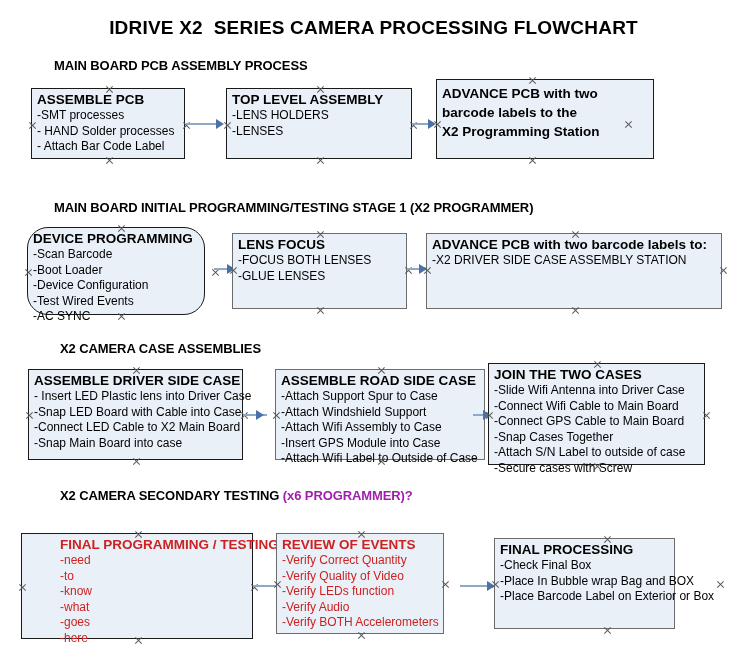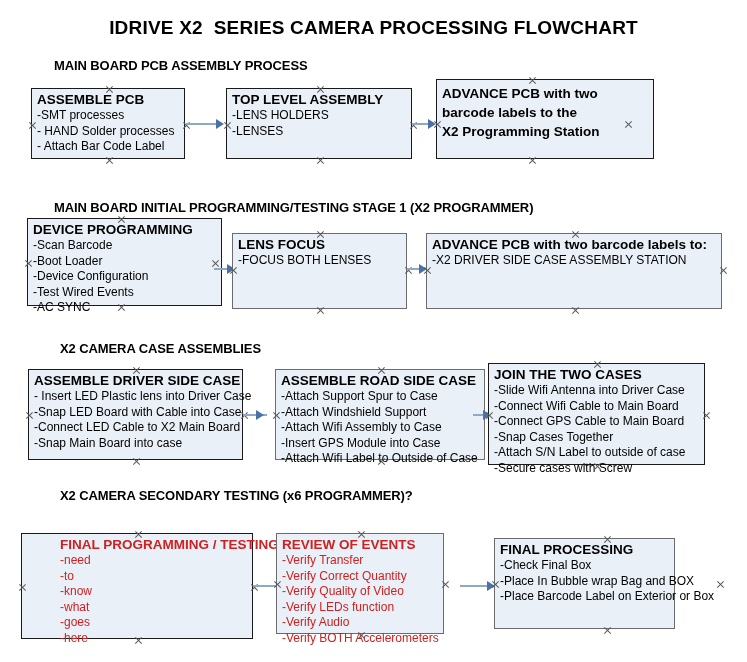--- a/index.html
+++ b/index.html
@@ -35,21 +35,21 @@
   }
   .section-title {
     position: absolute;
     font-size: 13px;
     font-weight: bold;
     white-space: nowrap;
     letter-spacing: -0.1px;
     margin-left: 28px;
   }
   .section-title .red {
-    color: #000000;
+    color: #a21caf;
   }
 
   
   .node {
     position: absolute;
     background: #eaf0f8;
     border: 1.6px solid #1a1a1a;
     box-sizing: border-box;
     padding: 3px 0 0 5px;
     overflow: visible;
@@ -160,39 +160,40 @@
     <div class="node-title">barcode labels to the</div>
     <div class="node-title"> X2 Programming Station</div>
     <span class="handle" style="left:95px; top:0px;"></span>
     <span class="handle" style="left:95px; top:80px;"></span>
     <span class="handle" style="left:0px; top:44px;"></span>
     <span class="handle" style="left:191px; top:44px;"></span>
   </div>
 
   <div class="section-title" style="left:26px; top:200px;">MAIN BOARD INITIAL PROGRAMMING/TESTING STAGE 1 (X2 PROGRAMMER)</div>
 
-  <div class="node" style="left:27px; top:218px; width:195px; height:88px;">
+  <div class="node" style="left:27px; top:227px; width:178px; height:88px;border-radius:21px;">
     <div class="node-title">DEVICE PROGRAMMING</div>
     <div class="node-line">-Scan Barcode</div>
     <div class="node-line">-Boot Loader</div>
     <div class="node-line">-Device Configuration</div>
     <div class="node-line">-Test Wired Events</div>
     <div class="node-line">-AC SYNC</div>
     <span class="handle" style="left:93px; top:0px;"></span>
     <span class="handle" style="left:93px; top:88px;"></span>
     <span class="handle" style="left:0px; top:44px;"></span>
     <span class="handle" style="left:187px; top:44px;"></span>
   </div>
 
   <div class="conn" style="left:214px; top:268px; width:24px;"></div>
   <div class="arrow-head" style="left:227px; top:264px;"></div>
 
   <div class="node gray-edge" style="left:232px; top:233px; width:175px; height:76px;">
     <div class="node-title">LENS FOCUS</div>
     <div class="node-line">-FOCUS BOTH LENSES</div>
+    <div class="node-line">-GLUE LENSES</div>
     <span class="handle" style="left:87px; top:0px;"></span>
     <span class="handle" style="left:87px; top:76px;"></span>
     <span class="handle" style="left:0px; top:36px;"></span>
     <span class="handle" style="left:175px; top:36px;"></span>
   </div>
 
   <div class="conn" style="left:407px; top:268px; width:20px;"></div>
   <div class="arrow-head" style="left:419px; top:264px;"></div>
 
   <div class="node gray-edge" style="left:426px; top:233px; width:296px; height:76px;">
@@ -267,21 +268,20 @@
     <span class="handle" style="left:116px; top:106px;"></span>
     <span class="handle" style="left:0px; top:53px;"></span>
     <span class="handle" style="left:232px; top:53px;"></span>
   </div>
 
   <div class="conn" style="left:253px; top:585px; width:36px;"></div>
   <div class="arrow-head" style="left:283px; top:581px;"></div>
 
   <div class="node red gray-edge" style="left:276px; top:533px; width:168px; height:101px;">
     <div class="node-title">REVIEW OF EVENTS</div>
-    <div class="node-line">-Verify Transfer</div>
     <div class="node-line">-Verify Correct Quantity</div>
     <div class="node-line">-Verify Quality of Video</div>
     <div class="node-line">-Verify LEDs function</div>
     <div class="node-line">-Verify Audio</div>
     <div class="node-line">-Verify BOTH Accelerometers</div>
     <span class="handle" style="left:84px; top:0px;"></span>
     <span class="handle" style="left:84px; top:101px;"></span>
     <span class="handle" style="left:0px; top:50px;"></span>
     <span class="handle" style="left:168px; top:50px;"></span>
   </div>

